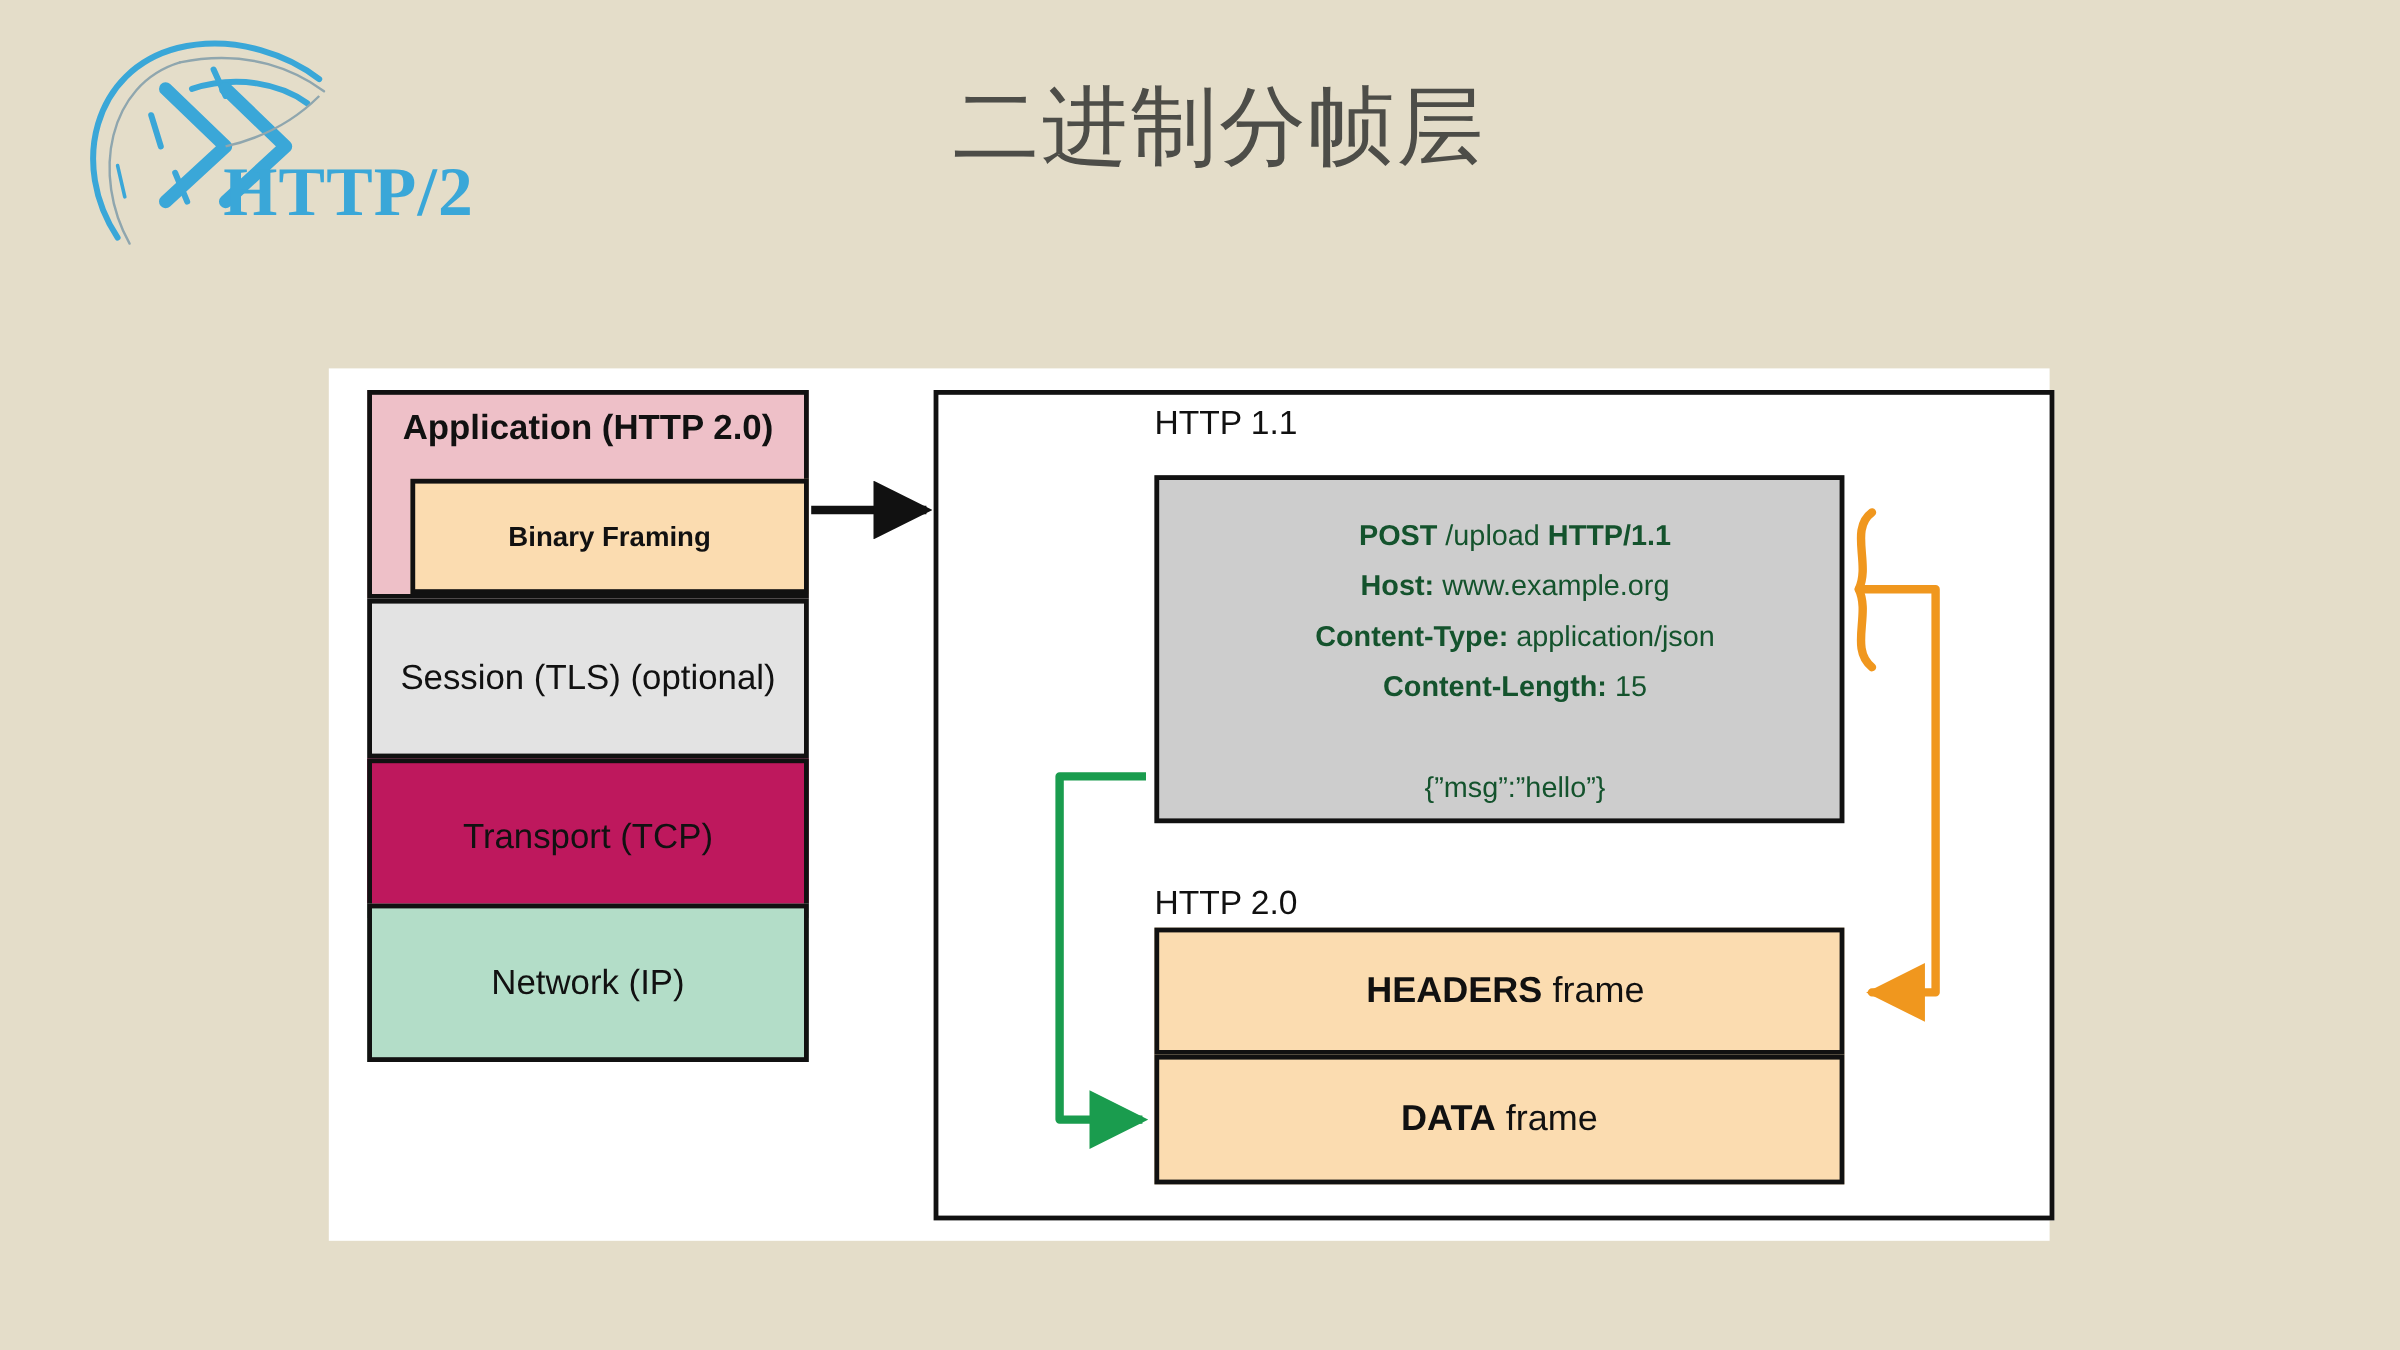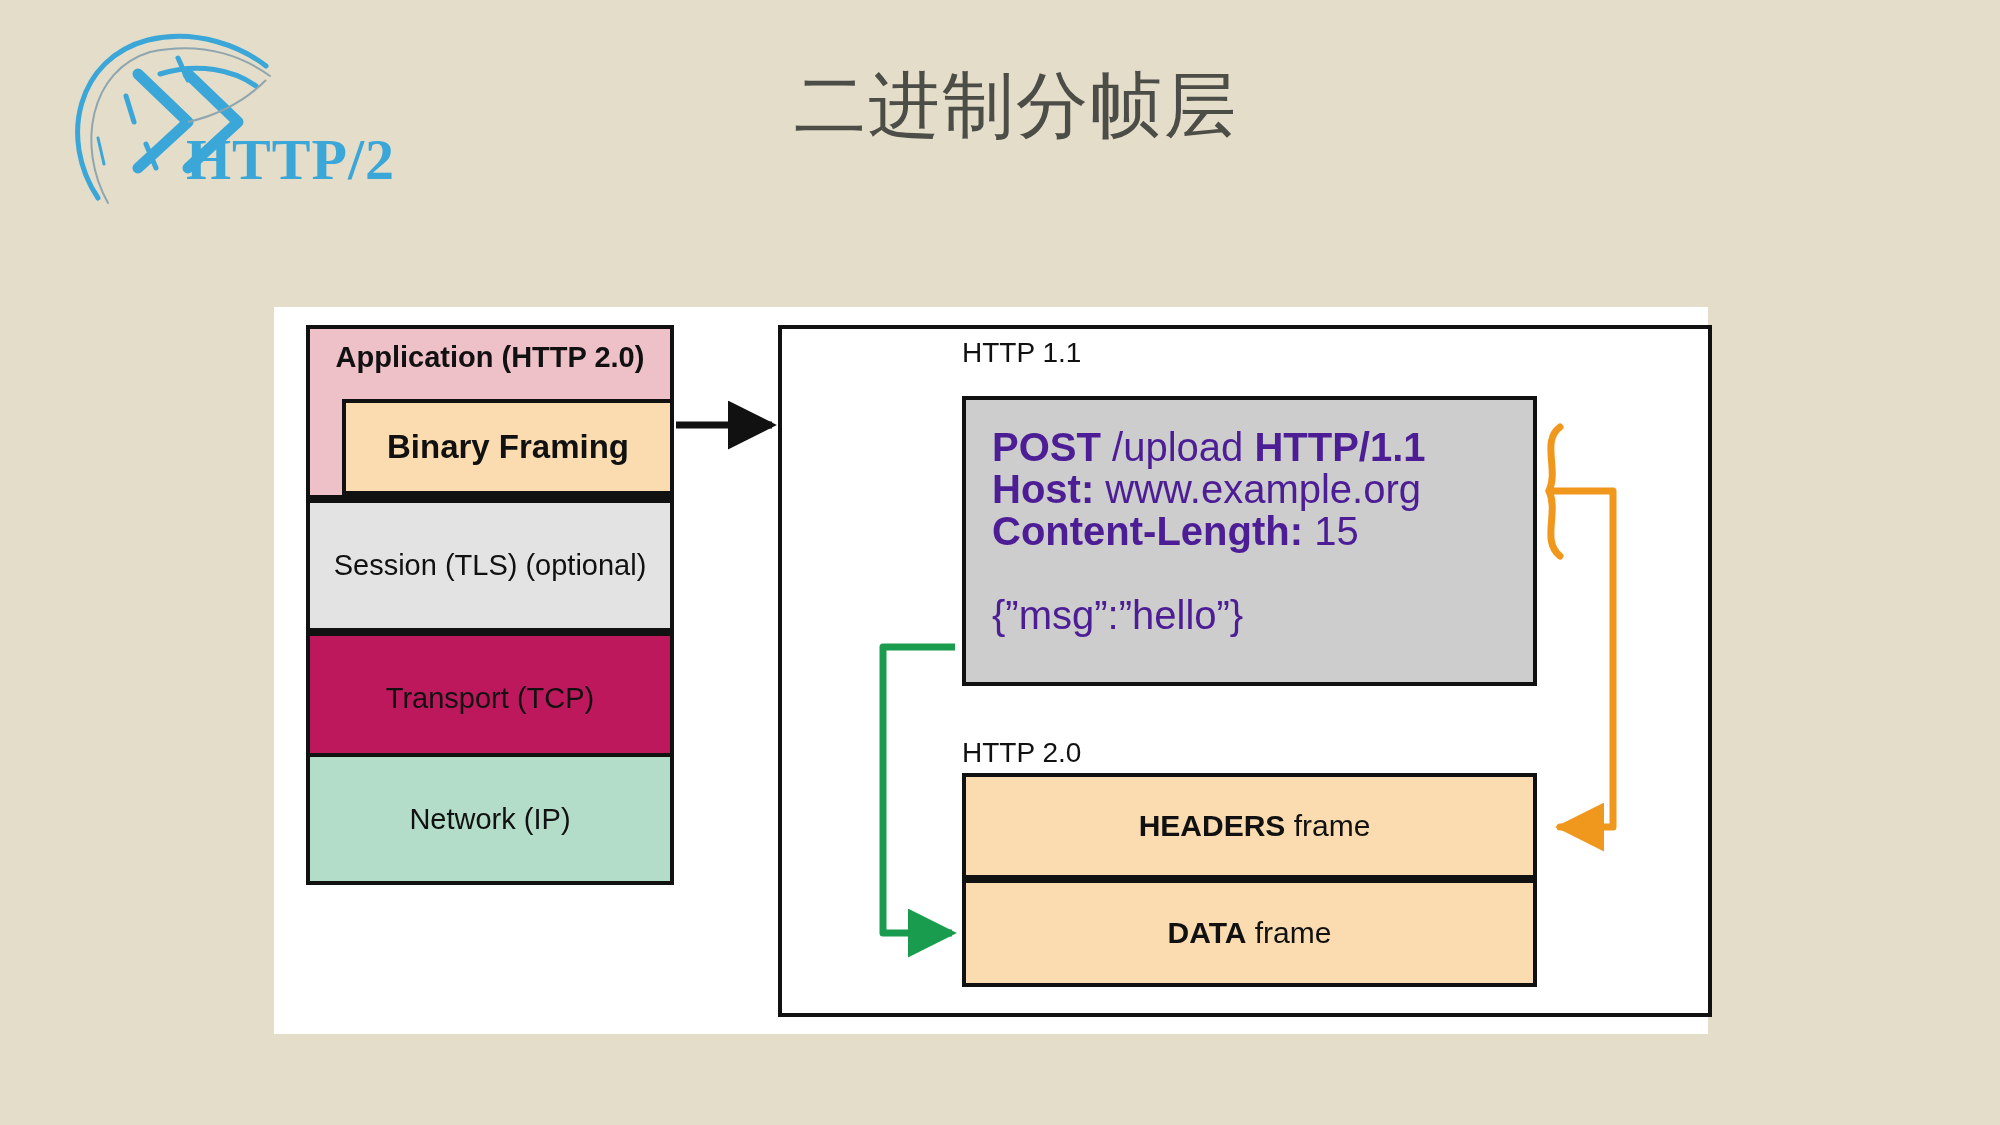--- a/index.html
+++ b/index.html
@@ -93,21 +93,21 @@
     left: 36px;
     top: 74px;
     width: 332px;
     height: 96px;
     box-sizing: border-box;
     border: 4px solid #111111;
     background: #fbdcb0;
     display: flex;
     align-items: center;
     justify-content: center;
-    font-size: 33px;
+    font-size: 23px;
     font-weight: bold;
     color: #111111;
     z-index: 4;
   }
   #layer-session {
     top: 174px;
     height: 133px;
     background: #e3e3e3;
   }
   #layer-transport {
@@ -147,24 +147,25 @@
     left: 962px;
     top: 396px;
     width: 575px;
     height: 290px;
     box-sizing: border-box;
     border: 4px solid #111111;
     background: #cdcdcd;
     padding: 26px 0 0 26px;
   }
   .msg-line {
-    font-size: 40px;
-    color: #4c1d95;
+    font-size: 24px;
+    color: #14532d;
     line-height: 42px;
     white-space: nowrap;
+    text-align: center;
   }
   .msg-line b { font-weight: bold; }
   .msg-blank { height: 42px; }
 
   
   .frame {
     position: absolute;
     left: 962px;
     width: 575px;
     box-sizing: border-box;
@@ -244,20 +245,23 @@
 <div class="panel-caption" id="caption-http11">HTTP 1.1</div>
 
 <div id="http11-box">
   <div class="msg-line">
     <b>POST</b><span> /upload </span><b>HTTP/1.1</b>
   </div>
   <div class="msg-line">
     <b>Host:</b><span> www.example.org</span>
   </div>
   <div class="msg-line">
+    <b>Content-Type:</b><span> application/json</span>
+  </div>
+  <div class="msg-line">
     <b>Content-Length:</b><span> 15</span>
   </div>
   <div class="msg-blank"></div>
   <div class="msg-line">{”msg”:”hello”}</div>
 </div>
 
 <div class="panel-caption" id="caption-http20">HTTP 2.0</div>
 
 <div class="frame" id="frame-headers">
   <span><b>HEADERS</b><span class="light"> frame</span></span>

